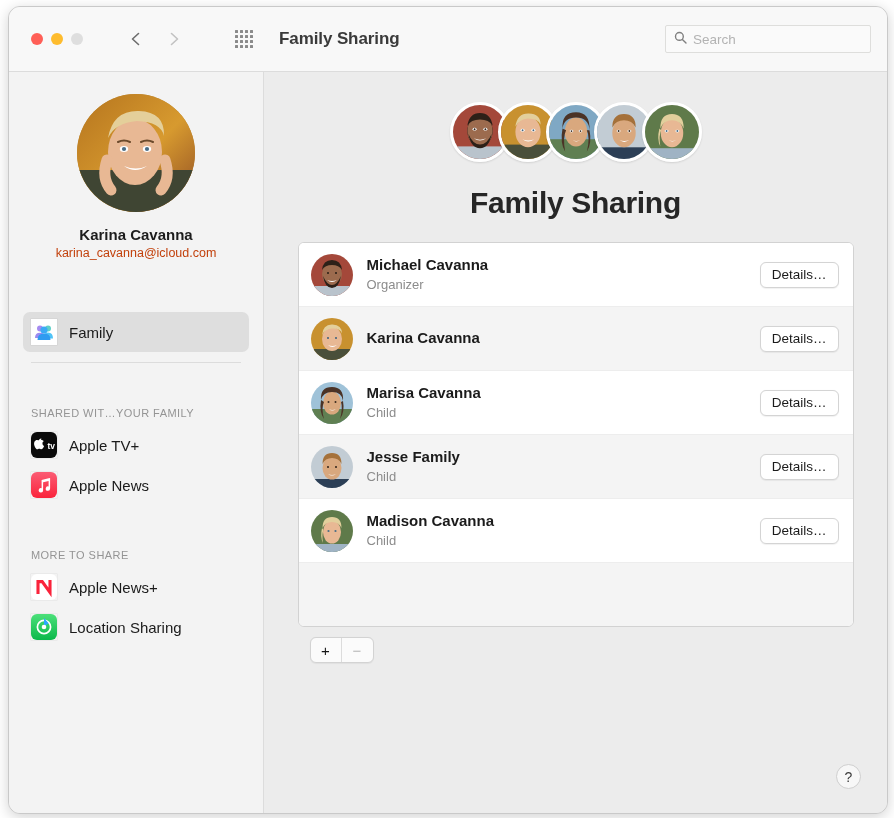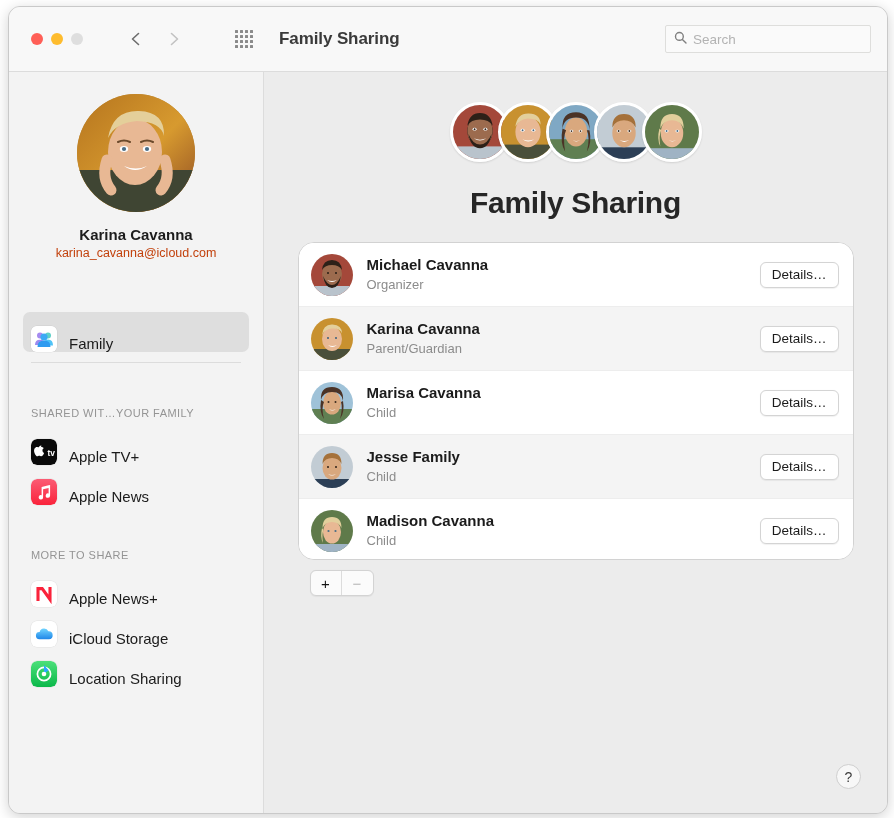--- a/index.html
+++ b/index.html
@@ -152,21 +152,21 @@
     color: #1c1c1c;
   }
   .profile .email {
     margin-top: 3px;
     font-size: 12.5px;
     color: #c2410c;
   }
 
   .sb-row {
     display: flex;
-    align-items: flex-end;
+    align-items: center;
     height: 40px;
     margin: 0 14px;
     padding: 0 8px;
     border-radius: 7px;
     box-sizing: border-box;
     gap: 12px;
   }
   .sb-row.selected { background: #dedede; }
   .sb-label {
     font-size: 15px;
@@ -182,21 +182,21 @@
     letter-spacing: 0.45px;
     color: #949494;
     padding: 0 0 0 22px;
     margin-top: 44px;
     margin-bottom: 6px;
     white-space: nowrap;
     overflow: hidden;
   }
   .appicon {
     width: 26px; height: 26px;
-    border-radius: 6px;
+    border-radius: 0;
     flex: 0 0 26px;
     position: relative;
     overflow: hidden;
     box-shadow: 0 0 0 0.5px rgba(0,0,0,0.07);
   }
 
   
   .content {
     flex: 1;
     background: #ececec;
@@ -228,24 +228,24 @@
     font-size: 30px;
     font-weight: bold;
     color: #262626;
     margin-top: 18px;
     letter-spacing: -0.3px;
   }
 
   .member-list {
     margin: 22px auto 0 auto;
     width: 556px;
-    height: 318px;
+    height: 385px;
     background: #ffffff;
     border: 1px solid #d2d2d2;
-    border-radius: 16px;
+    border-radius: 6px;
     overflow: hidden;
     box-sizing: border-box;
   }
   .member-row {
     display: flex;
     align-items: center;
     height: 64px;
     padding: 0 14px 0 12px;
     box-sizing: border-box;
     background: #ffffff;
@@ -482,35 +482,20 @@
       <div class="sb-row">
         <span class="appicon">
           <svg viewBox="0 0 26 26" width="26" height="26">
             <rect width="26" height="26" rx="6" fill="#ffffff"></rect>
             <path d="M7 18.4 L7 7.6 L11.2 7.6 L19 18.4 L19 7.6" fill="none" stroke="#fa233b" stroke-width="3.1" stroke-linecap="square"></path>
           </svg>
         </span>
         <span class="sb-label">Apple News+</span>
       </div>
 
-      <div class="sb-row">
-        <span class="appicon">
-          <svg viewBox="0 0 26 26" width="26" height="26">
-            <defs>
-                <linearGradient id="cg" x1="0" y1="0" x2="0" y2="1">
-                  <stop offset="0" stop-color="#6fd3ff"></stop>
-                  <stop offset="1" stop-color="#1f86e8"></stop>
-                </linearGradient>
-              </defs>
-            <rect width="26" height="26" rx="6" fill="#ffffff"></rect>
-            <path d="M8.4 18.3 a3.6 3.6 0 0 1 .25-7.2 a4.6 4.6 0 0 1 8.7-.8 a3.4 3.4 0 0 1 .6 8 Z" fill="url(#cg)"></path>
-          </svg>
-        </span>
-        <span class="sb-label">iCloud Storage</span>
-      </div>
 
       <div class="sb-row">
         <span class="appicon">
           <svg viewBox="0 0 26 26" width="26" height="26">
             <defs>
                 <linearGradient id="fg" x1="0" y1="0" x2="0" y2="1">
                   <stop offset="0" stop-color="#4ce07a"></stop>
                   <stop offset="1" stop-color="#0bb84a"></stop>
                 </linearGradient>
               </defs>
@@ -630,21 +615,20 @@
               <rect y="31" width="42" height="11" fill="#4a4f3a"></rect>
               <ellipse cx="21" cy="21" rx="10" ry="12" fill="#e8b894"></ellipse>
               <path d="M11 17 Q12 6 21.5 6.5 Q31 7 31 15.5 Q29 10 21 10.5 Q14 11 11 17Z" fill="#e3cf9c"></path>
               <circle cx="17" cy="20" r="1.1" fill="#45657f"></circle>
               <circle cx="25" cy="20" r="1.1" fill="#45657f"></circle>
               <path d="M17 27 Q21 31 26 27 Q21 29 17 27Z" fill="#ffffff"></path>
             </svg>
           </span>
           <span class="member-info">
             <span class="member-name" style="display:block">Karina Cavanna</span>
-            <span class="member-role" style="display:block">Parent/Guardian</span>
           </span>
           <button class="details-btn">Details…</button>
         </div>
 
         <div class="member-row">
           <span class="mav">
             <svg class="face" viewBox="0 0 42 42" preserveAspectRatio="xMidYMid slice">
               <rect width="42" height="42" fill="#9fc2d8"></rect>
               <rect y="27" width="42" height="15" fill="#5f7f52"></rect>
               <ellipse cx="21" cy="21" rx="9" ry="11.5" fill="#d9a87e"></ellipse>

